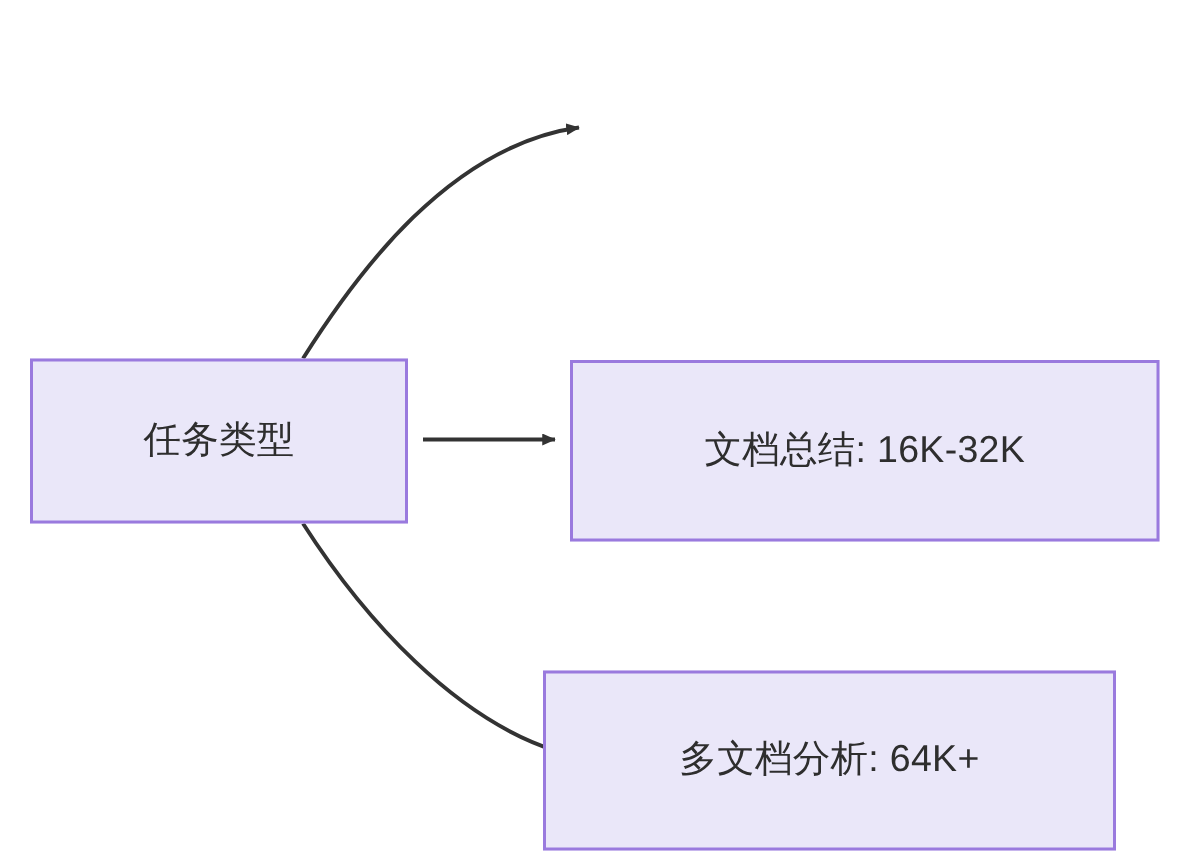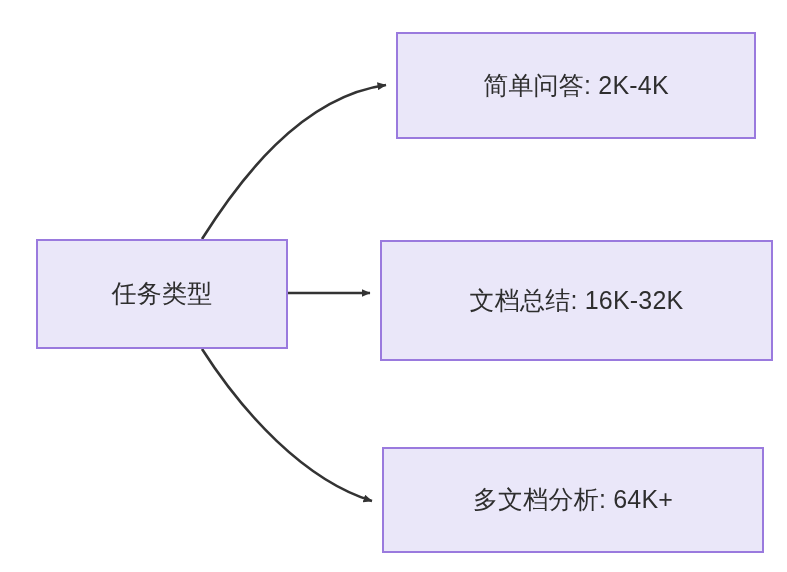--- a/index.html
+++ b/index.html
@@ -40,42 +40,42 @@
     text-align: center;
   }
   .node-label {
     color: #2e2e2e;
     font-size: 25px;
     line-height: 1.25;
     letter-spacing: 0.2px;
     white-space: nowrap;
   }
   #node-root {
-    left: 36px;
+    left: 20px;
     top: 239px;
     width: 252px;
     height: 110px;
   }
   #node-simple-qa {
     left: 396px;
     top: 32px;
     width: 360px;
     height: 107px;
   }
   #node-doc-summary {
     left: 380px;
     top: 240px;
     width: 393px;
     height: 121px;
   }
   #node-multi-doc {
-    left: 382px;
+    left: 362px;
     top: 447px;
     width: 382px;
-    height: 106px;
+    height: 120px;
   }
 </style>
 </head>
 <body>
 
 <div id="diagram-canvas">
 
   <svg class="edge-layer" viewBox="0 0 787 572" width="787" height="572" xmlns="http://www.w3.org/2000/svg">
     <defs>
       <marker id="arrowhead" markerWidth="9" markerHeight="8" refX="8.5" refY="4" orient="auto" markerUnits="userSpaceOnUse">
@@ -87,23 +87,20 @@
 
     <path d="M 282,293 L 370,293" fill="none" stroke="#333333" stroke-width="2.6" marker-end="url(#arrowhead)"></path>
 
     <path d="M 202,349 C 243,413 304,480 372,501" fill="none" stroke="#333333" stroke-width="2.6" marker-end="url(#arrowhead)"></path>
   </svg>
 
   <div class="node" id="node-root">
     <span class="node-label">任务类型</span>
   </div>
 
-  <div class="node" id="node-simple-qa">
-    <span class="node-label">简单问答: 2K-4K</span>
-  </div>
 
   <div class="node" id="node-doc-summary">
     <span class="node-label">文档总结: 16K-32K</span>
   </div>
 
   <div class="node" id="node-multi-doc">
     <span class="node-label">多文档分析: 64K+</span>
   </div>
 
 </div>

